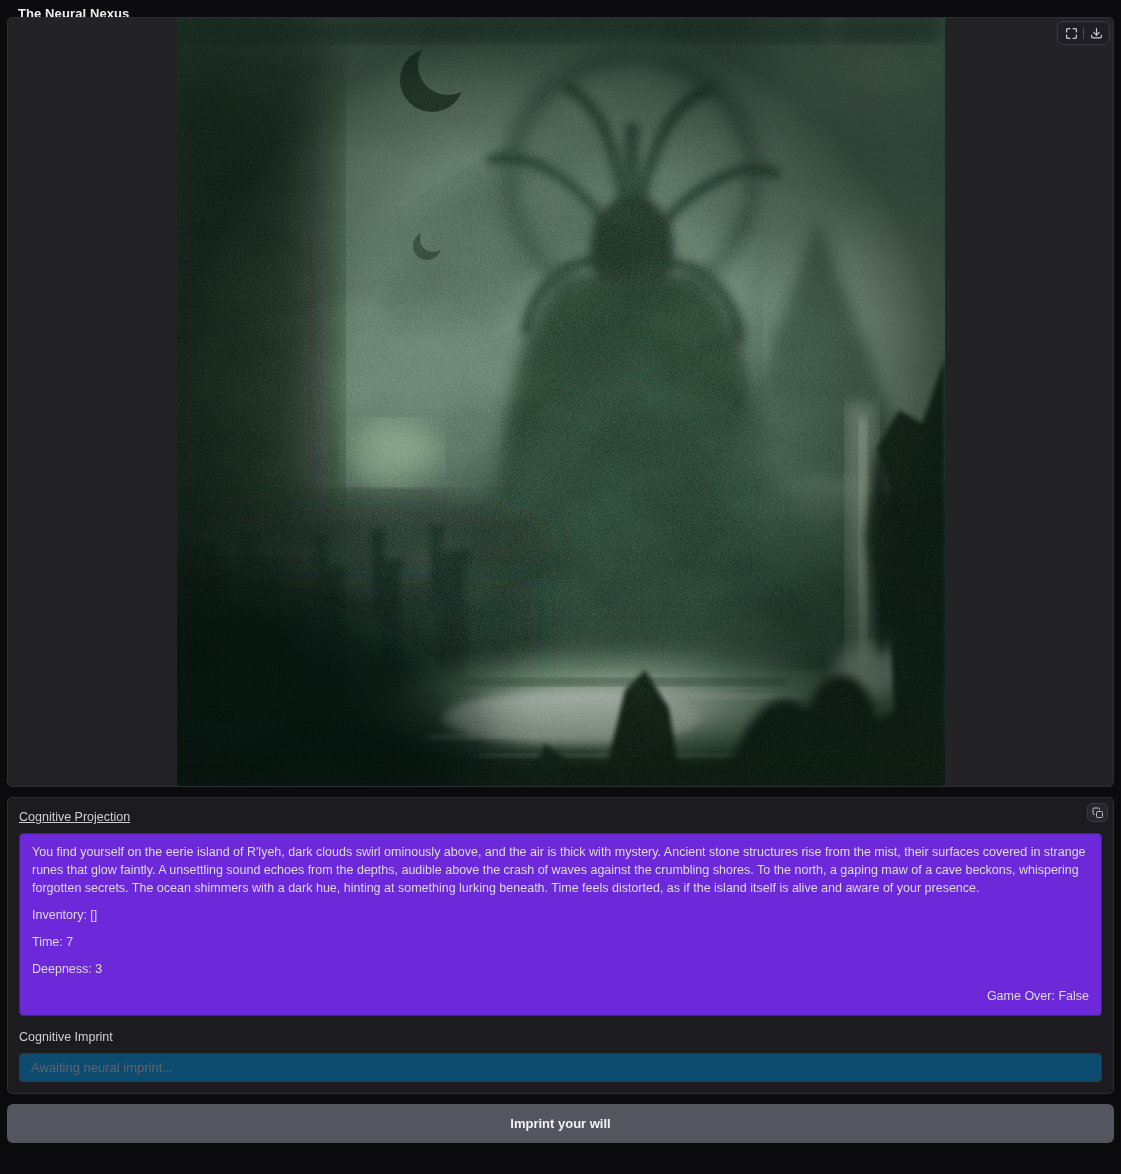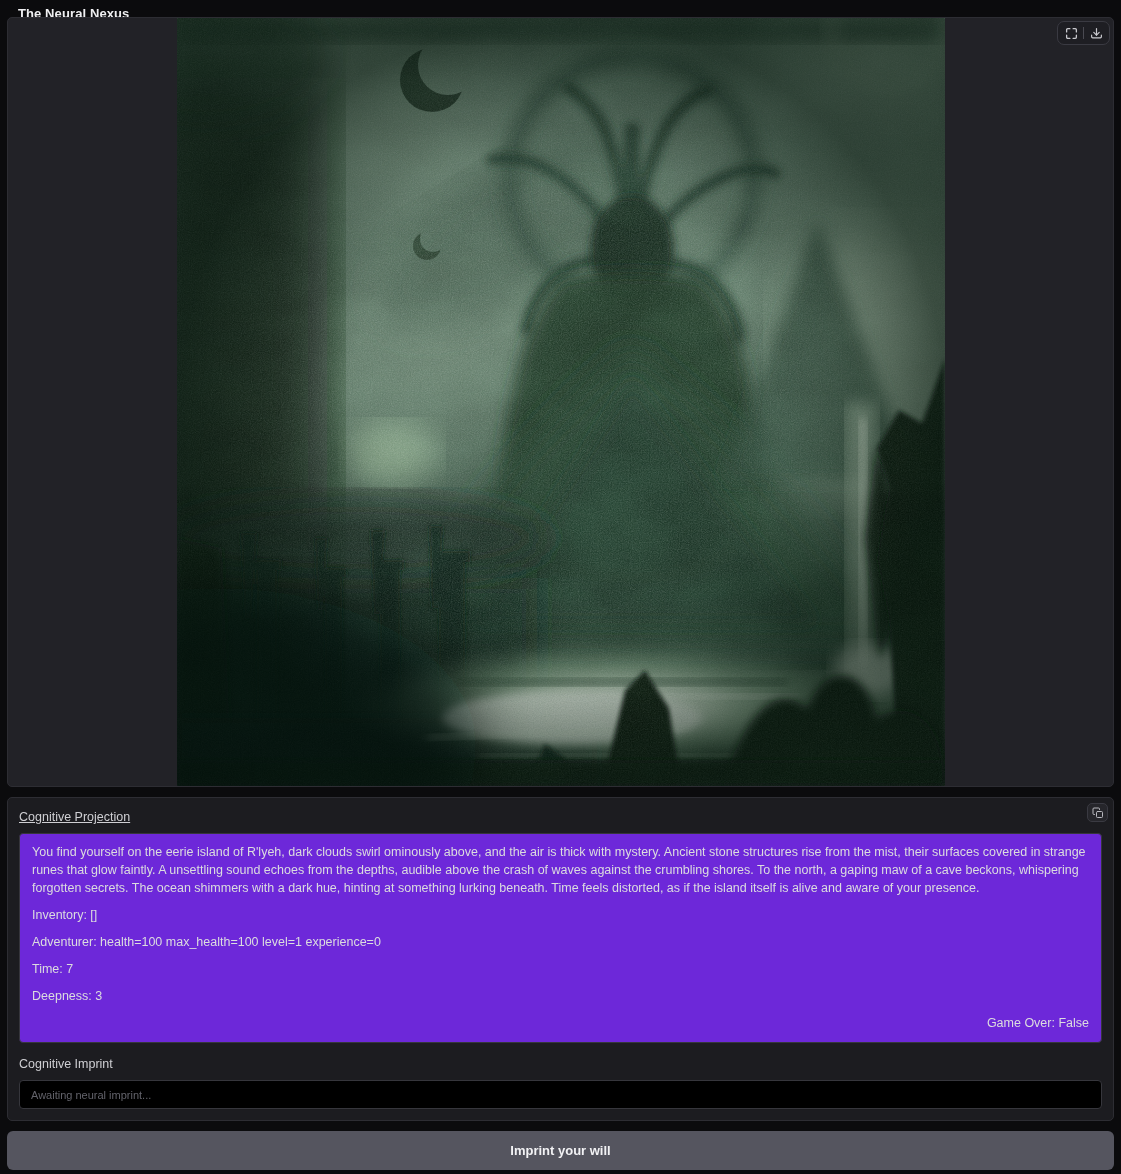--- a/index.html
+++ b/index.html
@@ -69,24 +69,24 @@
     border:1px solid #36363c;
     border-radius:4px;
     padding:9px 12px 10px;
     font-size:12.5px; line-height:18px; color:#dcdcdf;
   }
   .output-box p { margin:0 0 9px; }
   .output-box p:last-child { margin-bottom:0;text-align:right; }
   .imprint-label { margin:14px 0 9px; font-size:12.5px; color:#cfcfd3; }
   .imprint-input {
     width:100%; height:29px;
-    background:#000000;
+    background:#0c4a6e;
     border:1px solid #36363c;
     border-radius:4px;
-    color:#dcdcdf; font-size:11px;
+    color:#dcdcdf; font-size:13px;
     padding:0 11px;
     outline:none;
     font-family:"Liberation Sans", sans-serif;
   }
   .imprint-input::placeholder { color:#63636b; }
 
   
   .submit-btn {
     display:block;
     margin:10px 7px 0;
@@ -300,21 +300,20 @@
       <svg viewBox="0 0 24 24" width="12" height="12" fill="none" stroke="currentColor" stroke-width="2" stroke-linecap="round" stroke-linejoin="round">
         <rect x="9" y="9" width="12" height="12" rx="2"></rect>
         <path d="M5 15H4a2 2 0 0 1-2-2V4a2 2 0 0 1 2-2h9a2 2 0 0 1 2 2v1"></path>
       </svg>
     </span>
   </button>
 
   <div class="output-box">
     <p>You find yourself on the eerie island of R'lyeh, dark clouds swirl ominously above, and the air is thick with mystery. Ancient stone structures rise from the mist, their surfaces covered in strange runes that glow faintly. A unsettling sound echoes from the depths, audible above the crash of waves against the crumbling shores. To the north, a gaping maw of a cave beckons, whispering forgotten secrets. The ocean shimmers with a dark hue, hinting at something lurking beneath. Time feels distorted, as if the island itself is alive and aware of your presence.</p>
     <p>Inventory: []</p>
-    <p>Adventurer: health=100 max_health=100 level=1 experience=0</p>
     <p>Time: 7</p>
     <p>Deepness: 3</p>
     <p>Game Over: False</p>
   </div>
 
   <div class="imprint-label">Cognitive Imprint</div>
   <input class="imprint-input" type="text" placeholder="Awaiting neural imprint..." style="">
 </section>
 
 <button class="submit-btn">Imprint your will</button>

